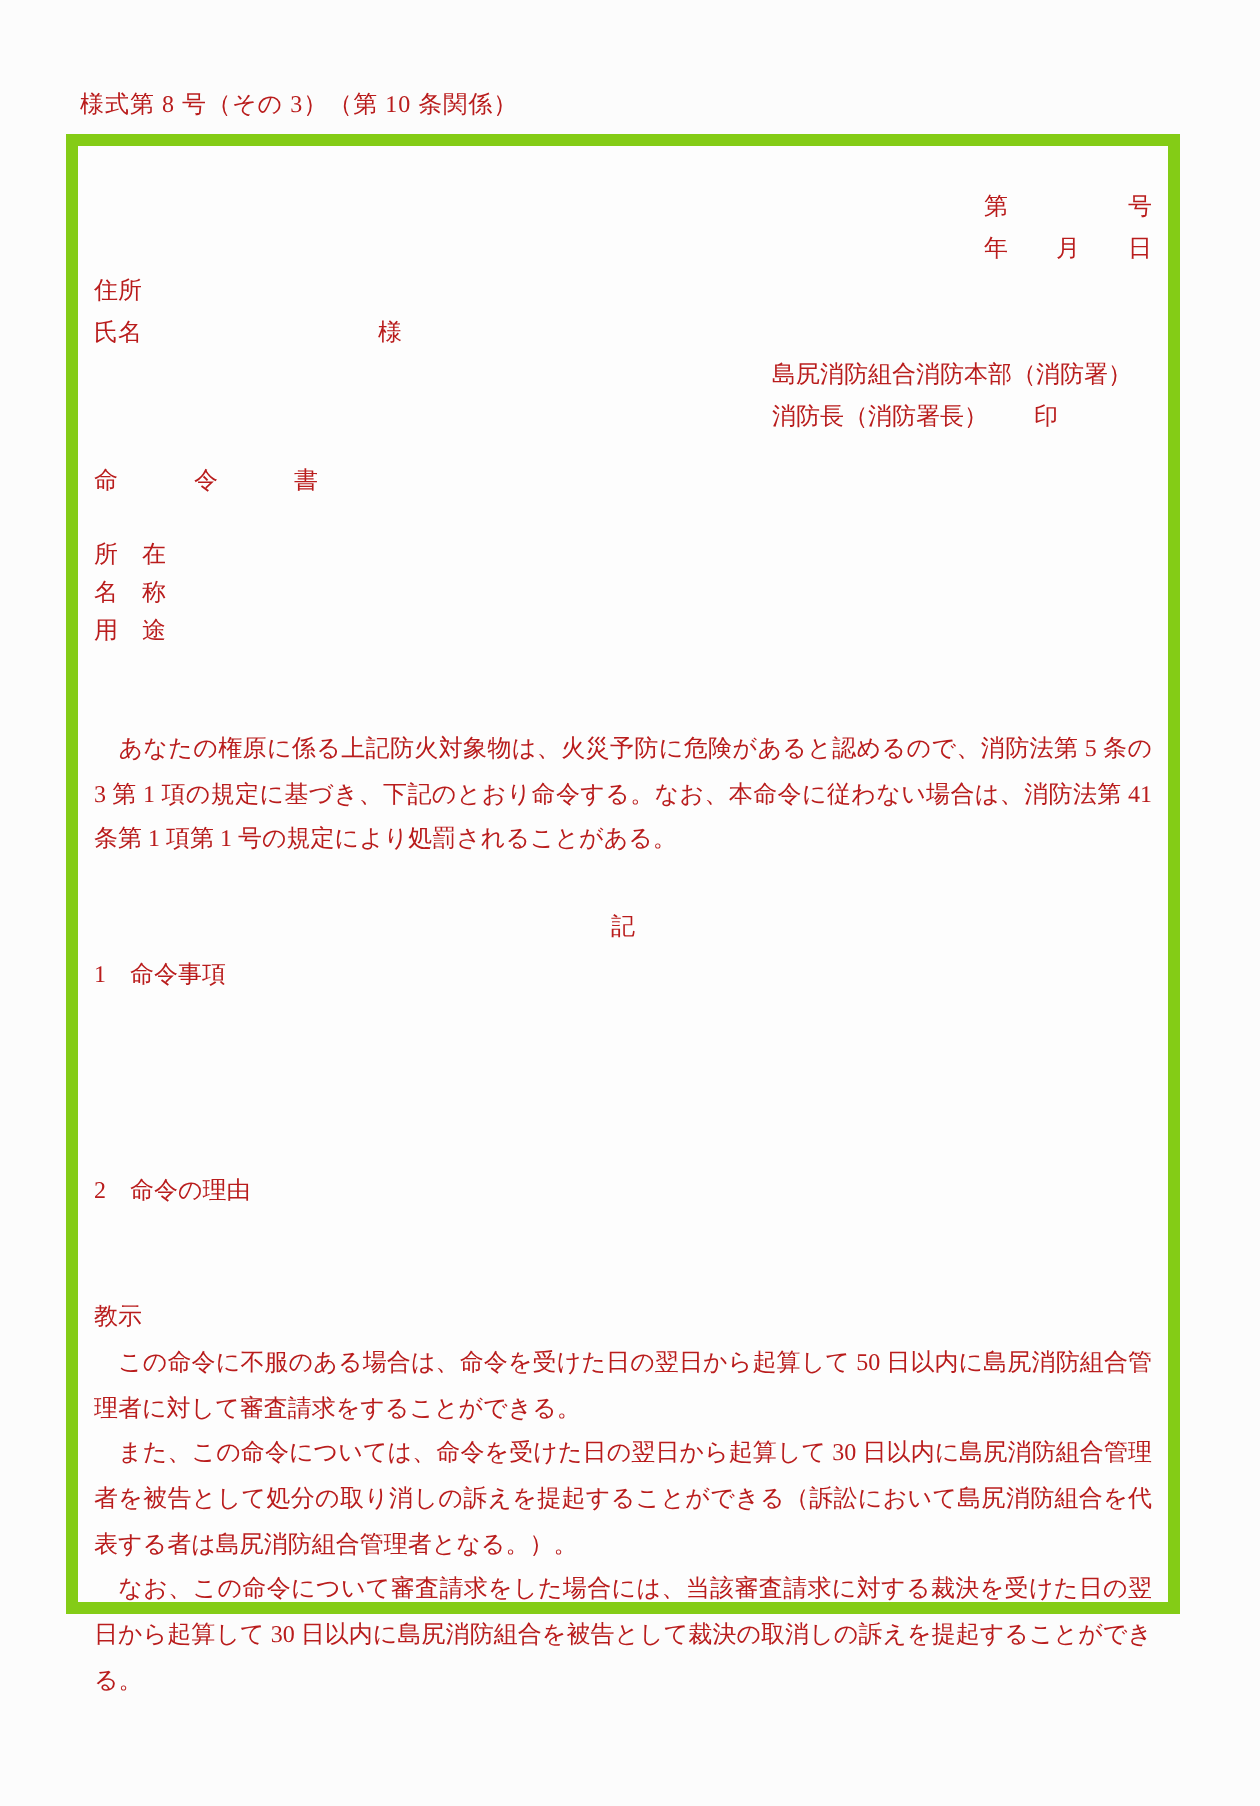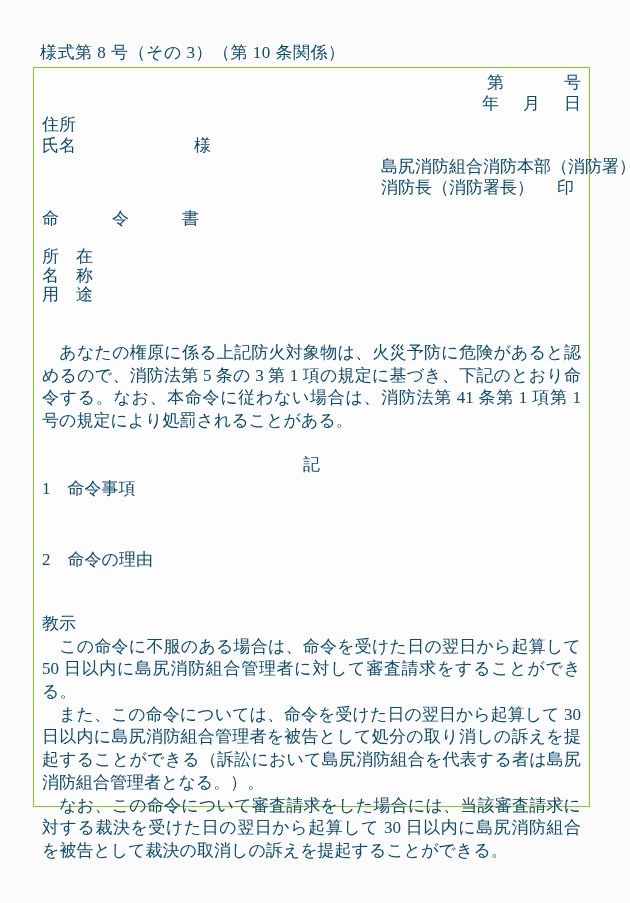--- a/index.html
+++ b/index.html
@@ -6,40 +6,40 @@
     margin: 0;
     padding: 0;
     background: #ffffff;
   }
   .page {
     position: relative;
     width: 630px;
     height: 903px;
     background: #fcfcfc;
     font-family: "Liberation Serif", "DejaVu Serif", serif;
-    color: #0c4a6e;
-    font-size: 17px;
+    color: #b91c1c;
+    font-size: 12px;
     overflow: hidden;
   }
   .form-note {
     position: absolute;
     left: 40px;
     top: 45px;
     line-height: 15px;
     letter-spacing: 0.5px;
   }
   .frame {
     position: absolute;
     left: 33px;
     top: 67px;
     width: 557px;
     height: 740px;
-    border: 1px solid #84cc16;
+    border: 6px solid #84cc16;
     box-sizing: border-box;
-    padding: 4px 8px 0 8px;
+    padding: 20px 8px 0 8px;
     background: #fdfdfd;
   }
   .hdr-line { line-height: 21px; white-space: nowrap; }
   .right { text-align: right; }
   .sp-60 { display: inline-block; width: 60px; }
   .sp-24 { display: inline-block; width: 24px; }
   .honorific { margin-left: 118px; }
   .sender-block { margin-left: 339px; }
   .seal { margin-left: 23px; }
   .doc-title {
@@ -54,21 +54,21 @@
     margin: 38px 0 0 0;
     line-height: 22.7px;
     text-align: justify;
   }
   .record-marker {
     margin-top: 21px;
     line-height: 22.7px;
     text-align: center;
   }
   .item1 { margin-top: 1px; line-height: 22.7px; }
-  .item2 { margin-top: 49px; line-height: 22.7px; }
+  .item2 { margin-top: 85px; line-height: 22.7px; }
   .instructions-block { margin-top: 41px; }
   .instructions-block p {
     margin: 0;
     line-height: 22.7px;
     text-align: justify;
   }
 </style>
 </head>
 <body>
 

